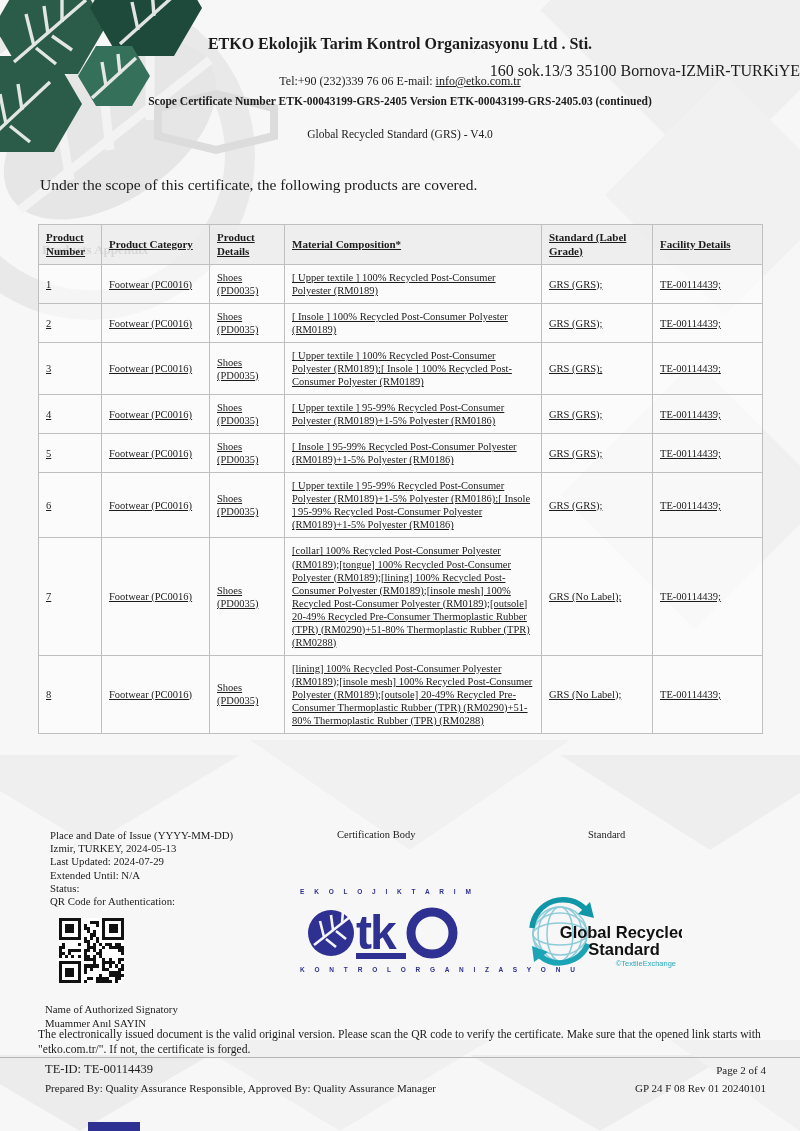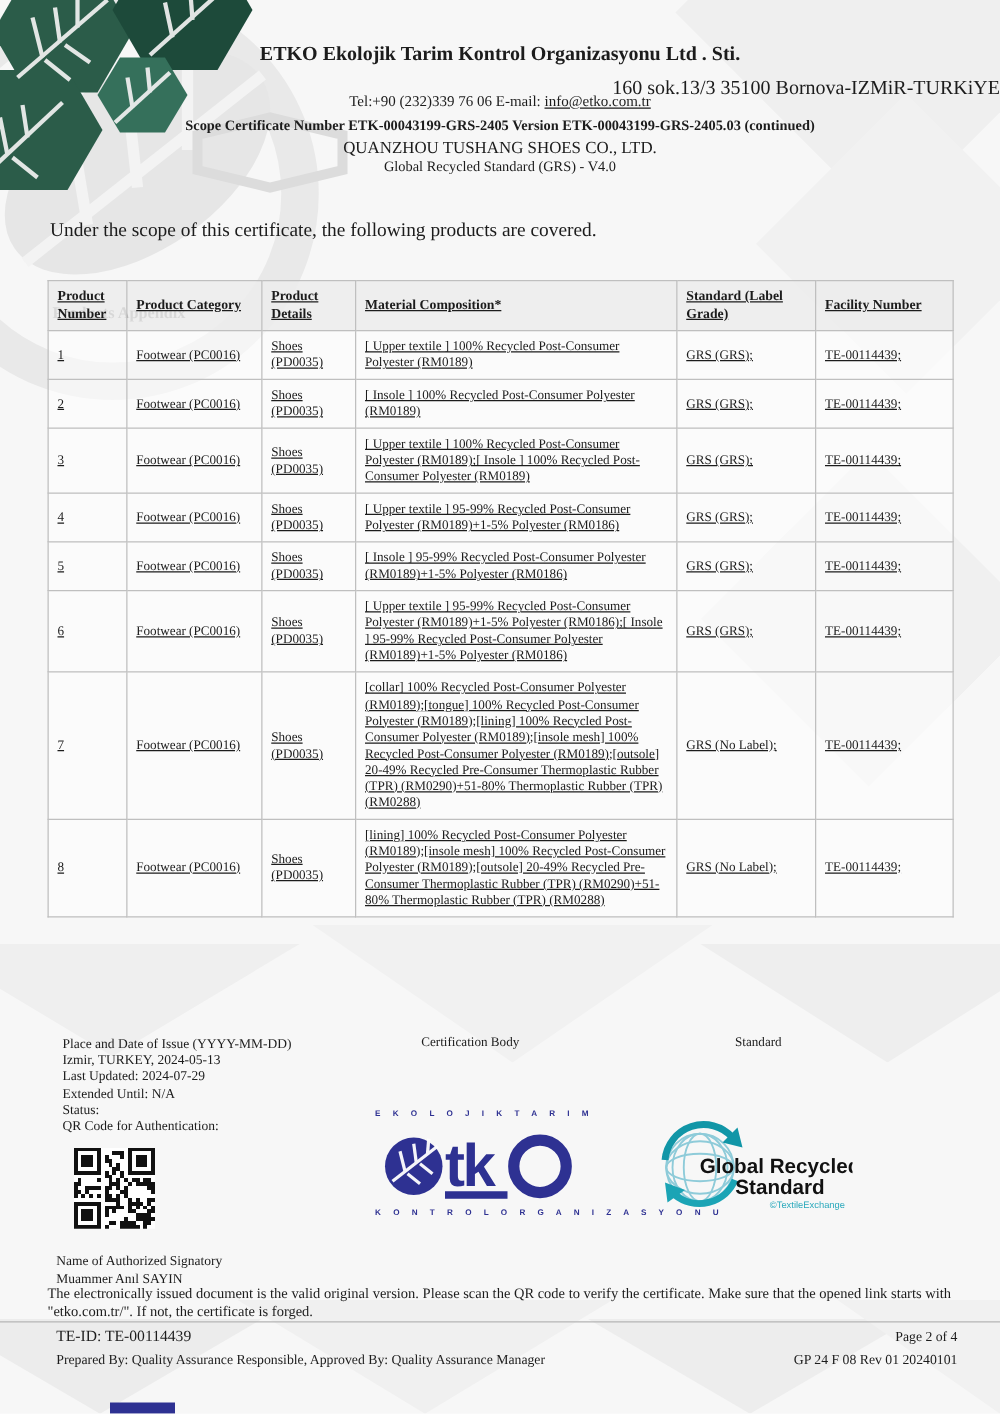--- a/index.html
+++ b/index.html
@@ -102,21 +102,20 @@
           <path d="M106,86 L102,62"></path>
           <path d="M120,74 L118,54"></path>
       </g>
       <polygon points="202,64 230,64 244,122 230,180 202,180 188,122" transform="rotate(90 216 122)" fill="none" stroke="#dcdcdc" stroke-width="8"></polygon>
     </svg>
 
     <div class="hdr-line org-name">ETKO Ekolojik Tarim Kontrol Organizasyonu Ltd . Sti.</div>
     <div class="hdr-line org-addr">160 sok.13/3 35100 Bornova-IZMiR-TURKiYE</div>
     <div class="hdr-line org-tel"><span>Tel:+90 (232)339 76 06 E-mail: </span><a href="#">info@etko.com.tr</a></div>
     <div class="hdr-line scope-line">Scope Certificate Number ETK-00043199-GRS-2405 Version ETK-00043199-GRS-2405.03 (continued)</div>
-    <div class="hdr-line company-line">QUANZHOU TUSHANG SHOES CO., LTD.</div>
     <div class="hdr-line standard-line">Global Recycled Standard (GRS) - V4.0</div>
 
     <div class="intro">Under the scope of this certificate, the following products are covered.</div>
     <div class="appendix-title">Products Appendix</div>
 
     <table class="products">
       <colgroup>
         <col style="width:63px">
           <col style="width:108px">
           <col style="width:75px">
@@ -124,21 +123,21 @@
           <col style="width:111px">
           <col style="width:110px">
       </colgroup>
       <thead>
         <tr>
           <th>Product Number</th>
           <th>Product Category</th>
           <th>Product Details</th>
           <th>Material Composition*</th>
           <th>Standard (Label Grade)</th>
-          <th>Facility Number</th>
+          <th>Facility Details</th>
         </tr>
       </thead>
       <tbody>
       <tr>
         <td>1</td>
         <td>Footwear (PC0016)</td>
         <td>Shoes (PD0035)</td>
         <td>[ Upper textile ] 100% Recycled Post-Consumer Polyester (RM0189)</td>
         <td>GRS (GRS);</td>
         <td class="col-facility">TE-00114439;</td>

